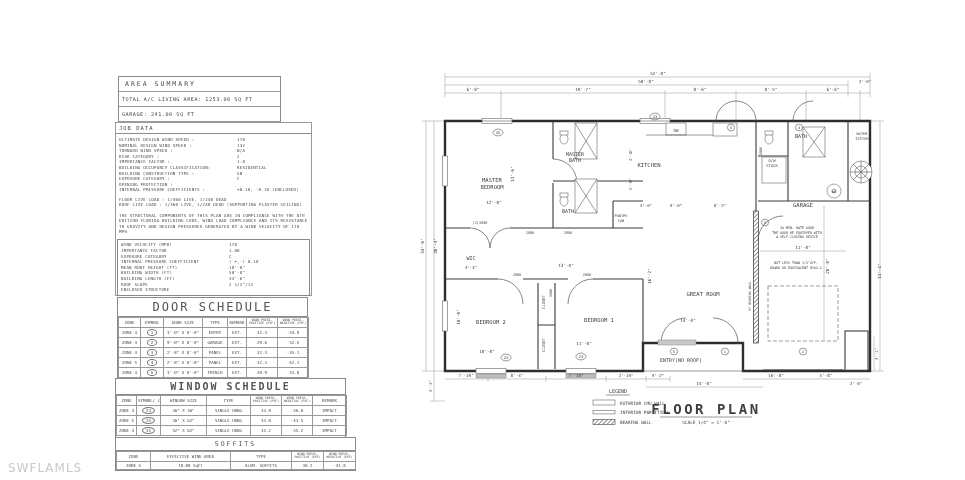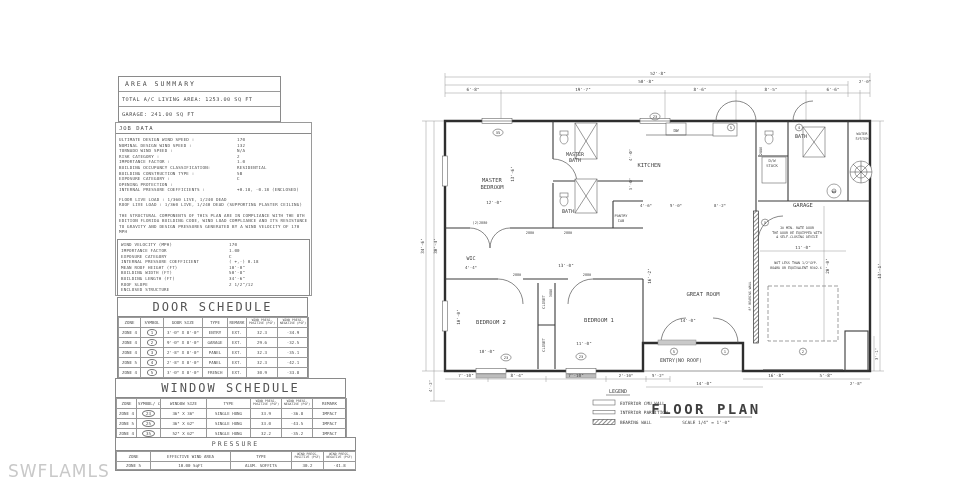--- a/index.html
+++ b/index.html
@@ -19,21 +19,21 @@
   .jd-note { font-size:4.15px; line-height:5.4px; margin-top:5px; letter-spacing:.2px; }
   .wind-box { border:1px solid #8a8a8a; margin:5px 1px 3px 1px; padding:2px 3px; }
   .wind-box .kv .k { flex:0 0 108px; }
   table.sched { border-collapse:collapse; width:100%; table-layout:fixed; }
   table.sched th, table.sched td { border:1px solid #9a9a9a; font-size:4.1px; font-weight:normal;
     text-align:center; padding:1px 1px; overflow:hidden; white-space:nowrap; color:#4a4a4a; }
   table.sched th.press { font-size:3.1px; white-space:normal; line-height:3.4px; }
   table.sched td span { display:inline-block; }
   table.sched td.oval span { border:1px solid #777; border-radius:50%; padding:0 3px; min-width:8px; }
   .footnote { font-size:4px; text-align:center; padding:1.5px 0; letter-spacing:.3px; }
-  .watermark { position:absolute; left:8px; top:461px; font-size:17px; color:#c9c9c9;
+  .watermark { position:absolute; left:8px; top:461px; font-size:12px; color:#c9c9c9;
     font-family:"DejaVu Sans", sans-serif; letter-spacing:1px; }
   #plan-wrap { position:absolute; left:418px; top:61px; width:547px; height:372px; }
   svg text { font-family:"DejaVu Sans Mono", monospace; fill:#3f3f3f; }
   .wall-ext { stroke:#2e2e2e; stroke-width:2.4; fill:none; }
   .wall-int { stroke:#3a3a3a; stroke-width:1.1; fill:none; }
   .thin { stroke:#555; stroke-width:.6; fill:none; }
   .dim { stroke:#8d8d8d; stroke-width:.45; }
   .arc { stroke:#555; stroke-width:.7; fill:none; }
   .dash { stroke:#777; stroke-width:.7; fill:none; stroke-dasharray:4 2; }
   .fix { stroke:#666; stroke-width:.6; fill:#fff; }
@@ -208,21 +208,21 @@
           <td><span>FRENCH</span></td>
           <td><span>EXT.</span></td>
           <td><span>30.9</span></td>
           <td><span>-33.8</span></td>
         </tr>
       </tbody>
   </table>
 </div>
 
 <div class="tbl" style="left:115px; top:378px; width:231px;">
-  <div class="tbl-title" style="font-size:12px;">WINDOW SCHEDULE</div>
+  <div class="tbl-title" style="font-size:10px;font-weight:bold;">WINDOW SCHEDULE</div>
   <table class="sched">
     <colgroup>
         <col style="width:20px">
         <col style="width:24px">
         <col style="width:46px">
         <col style="width:44px">
         <col style="width:31px">
         <col style="width:31px">
         <col style="width:34px">
       </colgroup>
@@ -264,21 +264,21 @@
           <td><span>32.2</span></td>
           <td><span>-35.2</span></td>
           <td><span>IMPACT</span></td>
         </tr>
       </tbody>
   </table>
   <div class="footnote">ADD 1" WIDTH AND HEIGHT TO WINDOW ROUGH OPENING</div>
 </div>
 
 <div class="tbl" style="left:115px; top:437px; width:241px;">
-  <div class="tbl-title" style="font-size:6.5px;">PRESSURE</div>
+  <div class="tbl-title" style="font-size:6.5px;">SOFFITS</div>
   <table class="sched">
     <colgroup>
         <col style="width:34px">
         <col style="width:80px">
         <col style="width:61px">
         <col style="width:32px">
         <col style="width:32px">
       </colgroup>
     <thead>
         <tr>

